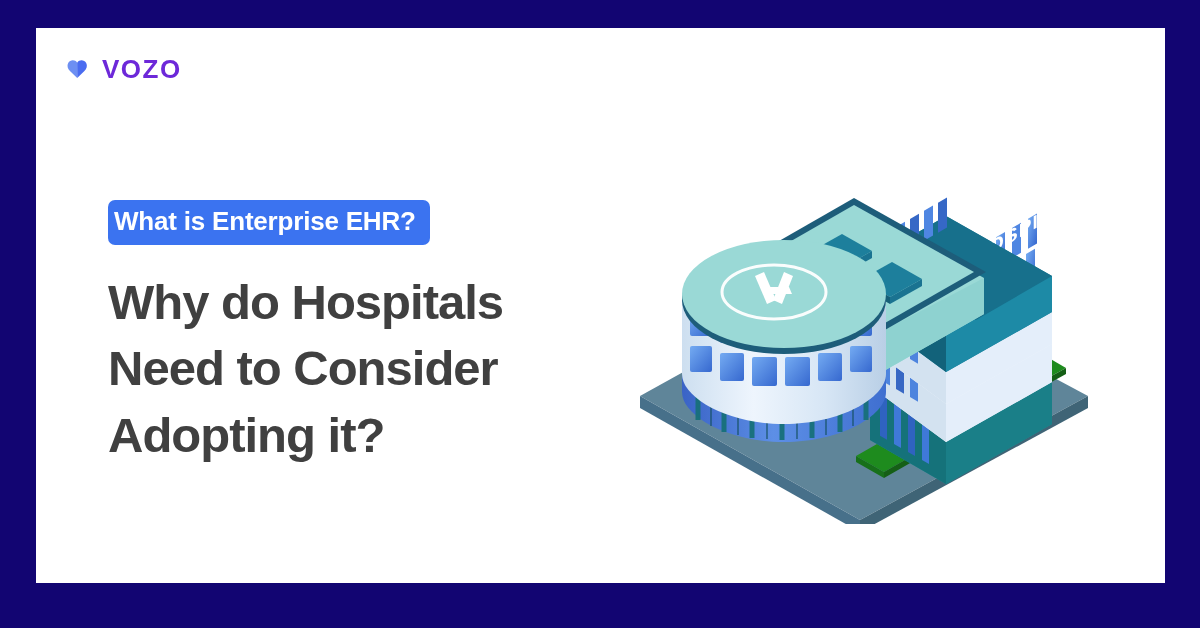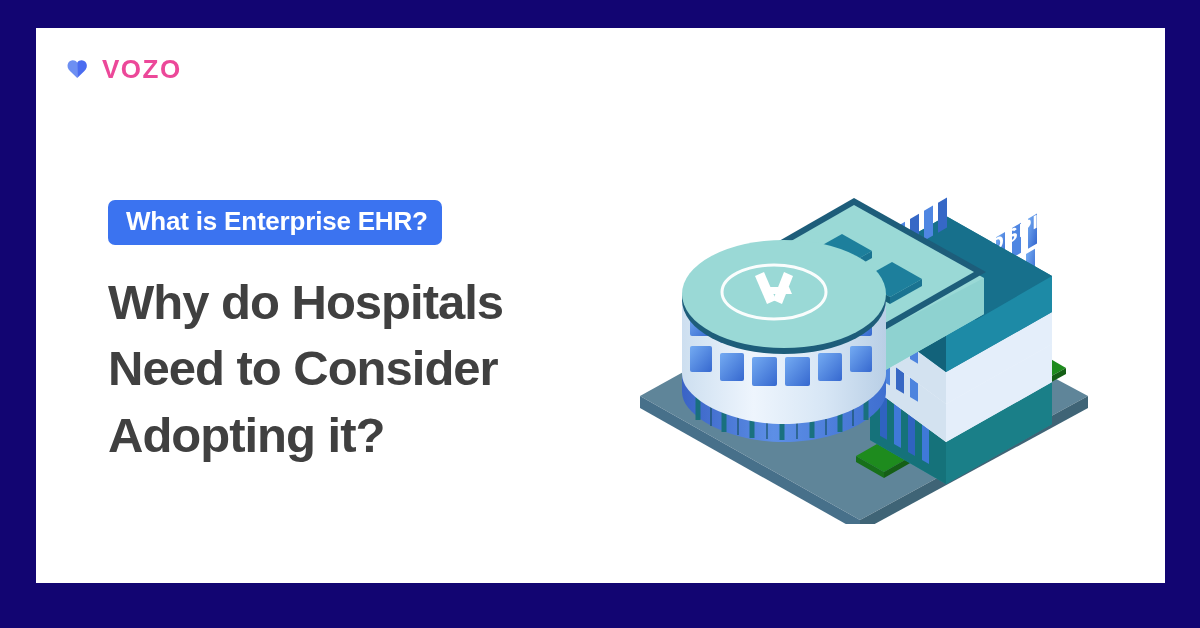--- a/index.html
+++ b/index.html
@@ -42,39 +42,39 @@
   }
   .brand-mark {
     width: 30px;
     height: 30px;
     display: block;
   }
   .brand-name {
     font-size: 26px;
     font-weight: bold;
     letter-spacing: 1.5px;
-    color: #ec4899;
+    color: #6d28d9;
     line-height: 1;
   }
 
   
   .copy {
     position: absolute;
     left: 72px;
     top: 172px;
     width: 520px;
   }
   .eyebrow {
     display: inline-block;
     background: #3b73f0;
     color: #ffffff;
     font-size: 26px;
     font-weight: bold;
     letter-spacing: -0.2px;
-    padding: 8px 14px 10px 18px;
+    padding: 8px 14px 10px 6px;
     border-radius: 7px;
     line-height: 1.05;
   }
   .headline {
     margin-top: 24px;
     font-size: 49px;
     line-height: 1.35;
     font-weight: bold;
     letter-spacing: -1px;
     color: #404040;

